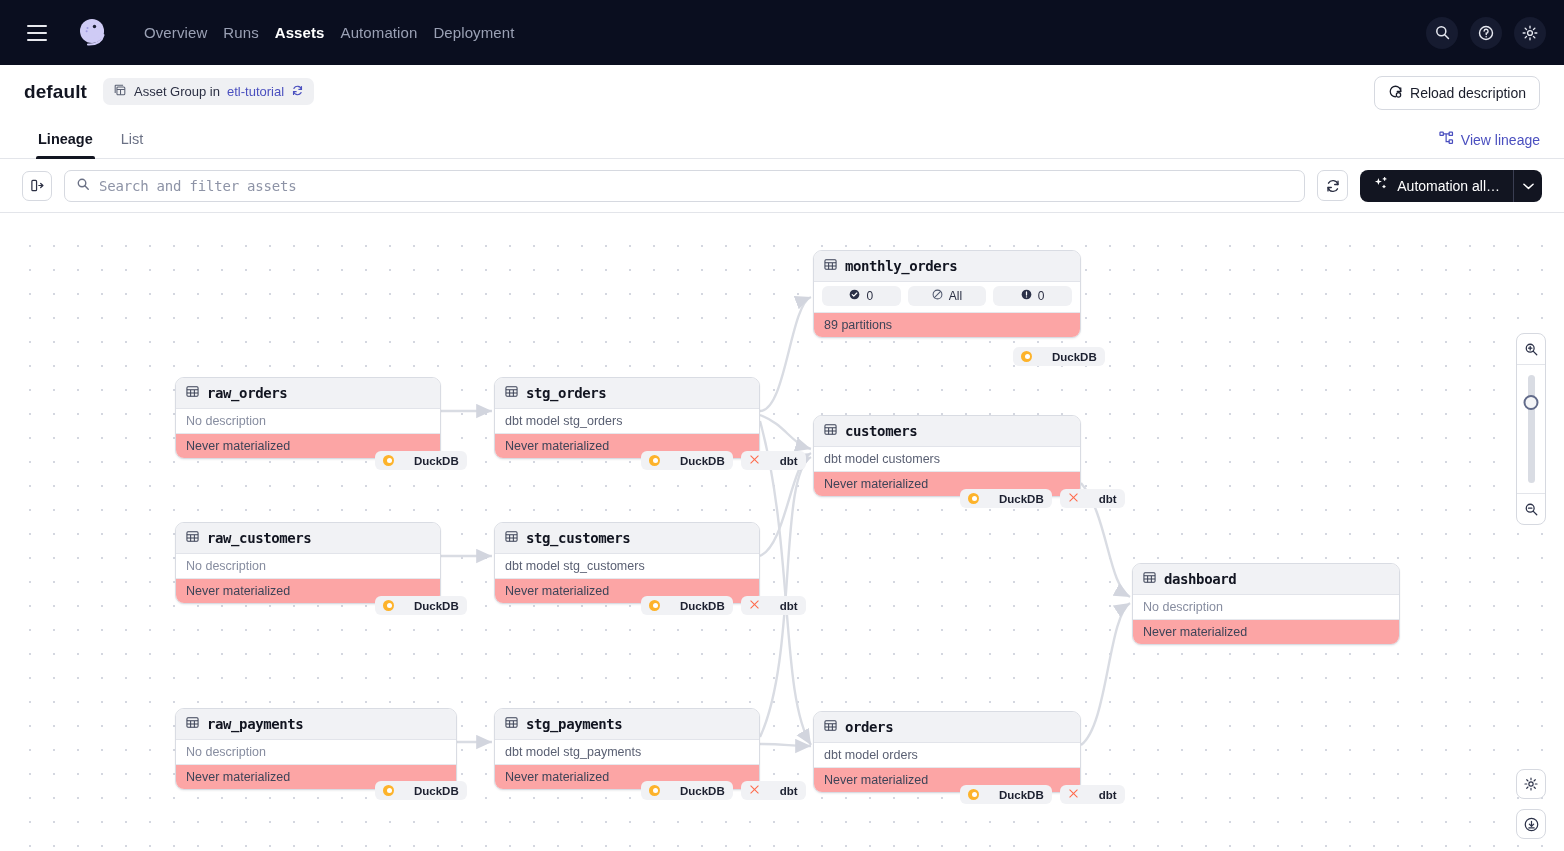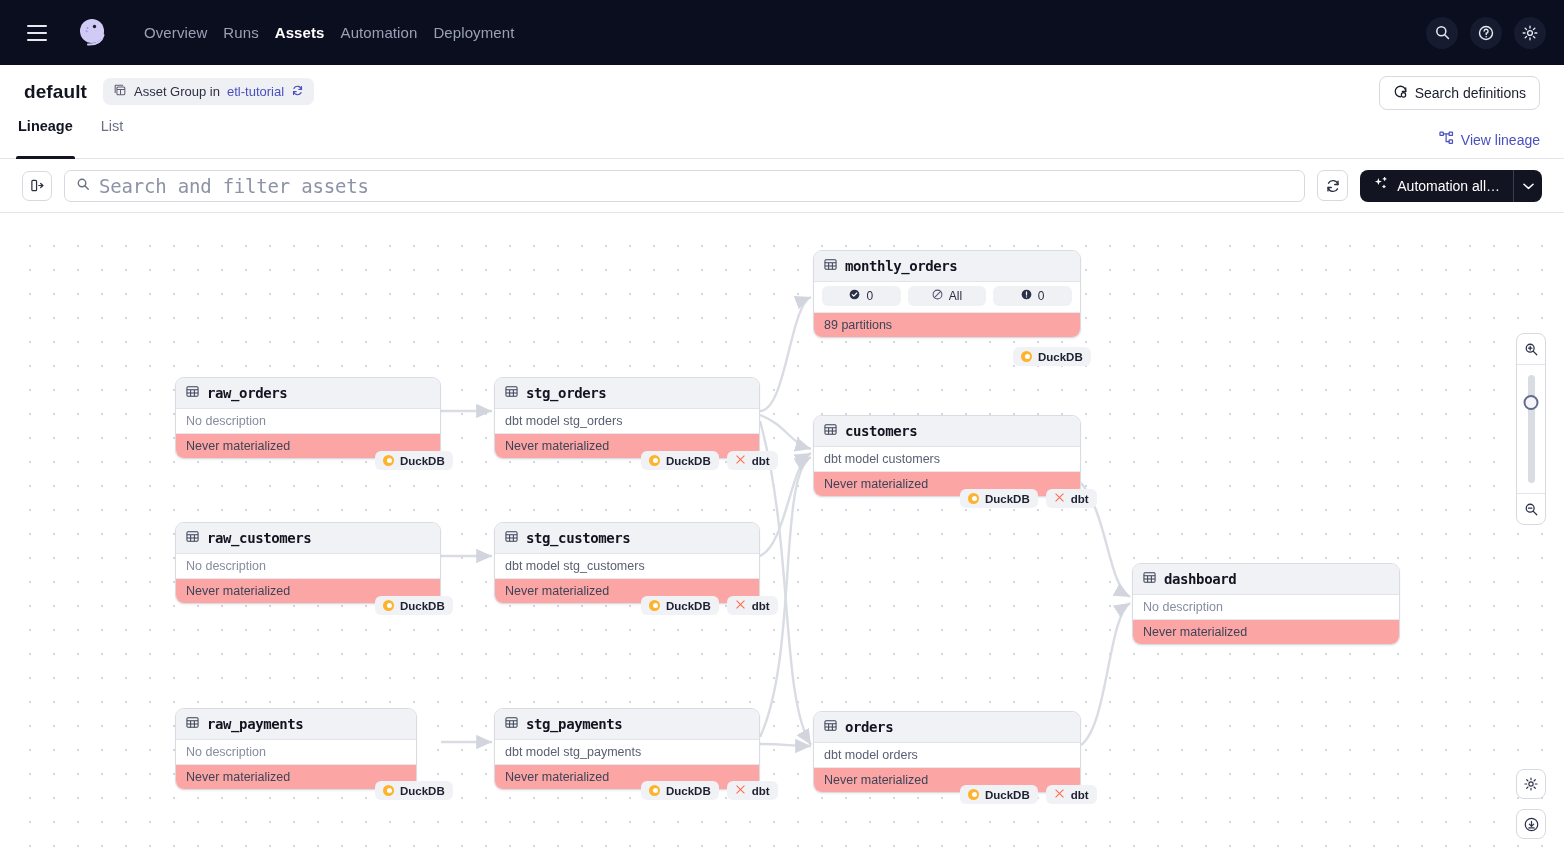--- a/index.html
+++ b/index.html
@@ -34,36 +34,36 @@
   .pagehead { height: 53px; display: flex; align-items: center; padding: 0 24px; position: relative; }
   .pagetitle { font-size: 19px; font-weight: 700; color: #121521; letter-spacing: .1px; }
   .groupchip { display: inline-flex; align-items: center; gap: 7px; margin-left: 16px;
     background: #EFF0F3; border-radius: 7px; padding: 5px 10px; font-size: 13px; color: #2B2F43; cursor: pointer; }
   .groupchip .lnk { color: #4A4FBF; }
   .reloadbtn { position: absolute; right: 24px; top: 11px; display: inline-flex; align-items: center;
     gap: 7px; border: 1px solid #D6D9E0; background: #fff; border-radius: 8px;
     padding: 7px 13px; font-size: 14px; color: #1A1D2B; cursor: pointer; }
 
   
-  .tabsrow { height: 41px; border-bottom: 1px solid #E3E5EA; display: flex; 
-    padding: 0 16px; position: relative; }
+  .tabsrow { height: 41px; border-bottom: 1px solid #E3E5EA; display: flex; align-items: flex-end;
+    padding: 0 36px; position: relative; }
   .tab { font-size: 14.5px; color: #6B7185; padding: 0 2px 11px 2px; margin-right: 24px; cursor: pointer; position: relative; }
   .tab.active { color: #121521; font-weight: 700; }
   .tab.active::after { content:""; position:absolute; left:0; right:0; bottom:-1px; height:3px; background:#121521; border-radius:2px 2px 0 0;}
   .viewlineage { position: absolute; right: 24px; bottom: 10px; display: inline-flex; align-items: center;
     gap: 7px; font-size: 14px; color: #4A4FBF; cursor: pointer; }
 
   
   .toolbar { height: 54px; display: flex; align-items: center; padding: 0 22px; gap: 12px;
     border-bottom: 1px solid #E3E5EA; position: relative; background:#fff; }
   .panelbtn { width: 30px; height: 30px; border: 1px solid #D6D9E0; border-radius: 7px; background:#fff;
     display:flex; align-items:center; justify-content:center; cursor:pointer; flex: none; }
   .searchbox { flex: 1; height: 32px; border: 1px solid #D6D9E0; border-radius: 7px; background:#fff;
     display: flex; align-items: center; gap: 9px; padding: 0 11px; max-width: 1248px; cursor: text; }
-  .searchbox input { border: none; outline: none; flex: 1; font-size: 19px;
+  .searchbox input { border: none; outline: none; flex: 1; font-size: 14px;
     font-family: "DejaVu Sans Mono", monospace; color: #2B2F43; background: transparent; letter-spacing: -.2px; }
   .searchbox input::placeholder { color: #8D93A6; }
   .refreshbtn { width: 31px; height: 31px; border: 1px solid #D6D9E0; border-radius: 7px; background:#fff;
     display:flex; align-items:center; justify-content:center; cursor:pointer; flex:none; }
   .matgroup { display: flex; align-items: stretch; background: #121521; border-radius: 8px;
     height: 32px; overflow: hidden; cursor: pointer; flex: none; }
   .matmain { display: flex; align-items: center; gap: 8px; color: #fff; font-size: 14px; padding: 0 13px; }
   .matsplit { width: 1px; background: #3A3E52; }
   .matcaret { width: 28px; display: flex; align-items: center; justify-content: center; }
 
@@ -87,21 +87,21 @@
   .node .nstatus { padding: 5px 10px; font-size: 12.5px; color: #3E4458; background: #fca5a5;
     border-top: 1px solid #E6E8ED; }
   .node .nchips { display: flex; gap: 7px; padding: 4px 8px 6px 8px; background:#fff; }
   .node .chip { flex: 1; background: #F0F1F4; border-radius: 6px; height: 20px;
     display: flex; align-items: center; justify-content: center; gap: 6px;
     font-size: 12px; color: #2B2F43; }
 
   
   .tagrow { position: absolute; display: flex; gap: 8px; }
   .tag { background: #F1F2F5; border-radius: 6px; height: 19px; padding: 0 8px;
-    display: flex; align-items: center; gap: 6px; font-size: 11.5px; font-weight: 700;
+    display: flex; align-items: center; gap: 20px; font-size: 11.5px; font-weight: 700;
     color: #1C2030; cursor: pointer; }
   .tag .dot { width: 11px; height: 11px; border-radius: 50%; background: #FDB32B;
     display: flex; align-items: center; justify-content: center; }
   .tag .dot::after { content:""; width: 5px; height: 5px; border-radius:50%; background:#fff; margin-left:2px;}
 
   
   .zoomstack { position: absolute; right: 18px; top: 333px; width: 30px;
     border: 1px solid #D6D9E0; border-radius: 8px; background: #fff; overflow: hidden; }
   .zoomstack .zbtn { height: 30px; display: flex; align-items: center; justify-content: center; cursor: pointer; }
   .zoomstack .zsep { height: 1px; background: #E3E5EA; }
@@ -185,21 +185,21 @@
       </span>
     </div>
     <div class="reloadbtn">
       <span>
         <svg width="15" height="15" viewBox="0 0 16 16" fill="none" stroke="#1A1D2B" stroke-width="1.35">
           <path d="M13.6 8A5.6 5.6 0 1 0 8 13.6" stroke-linecap="round"></path>
           <path d="M13.6 4.2V8H9.9" stroke-linecap="round" stroke-linejoin="round"></path>
           <circle cx="11.2" cy="11.6" r="2.3"></circle>
         </svg>
       </span>
-      <span>Search definitions</span>
+      <span>Reload description</span>
     </div>
   </div>
 
   <div class="tabsrow">
     <div class="tab active">Lineage</div>
     <div class="tab">List</div>
     <div class="viewlineage">
       <span>
         <svg width="15" height="14" viewBox="0 0 16 15" fill="none" stroke="#4A4FBF" stroke-width="1.3">
           <rect x="1" y="1.2" width="3.6" height="3.6" rx=".6"></rect>
@@ -469,21 +469,21 @@
               <rect x="1" y="2" width="12" height="10" rx="1.1"></rect>
               <path d="M1 5h12M1 8.5h12M5 5v7M9 5v7"></path>
             </svg>
         </span>
         <span class="ntitle">dashboard</span>
       </div>
       <div class="ndesc muted">No description</div>
       <div class="nstatus">Never materialized</div>
     </div>
 
-    <div class="node" style="left:167px; top:483px; width:242px;">
+    <div class="node" style="left:167px; top:483px; width:282px;">
       <div class="nhead">
         <span>
           <svg width="13" height="13" viewBox="0 0 14 14" fill="none" stroke="#3A4055" stroke-width="1.1">
               <rect x="1" y="2" width="12" height="10" rx="1.1"></rect>
               <path d="M1 5h12M1 8.5h12M5 5v7M9 5v7"></path>
             </svg>
         </span>
         <span class="ntitle">raw_payments</span>
       </div>
       <div class="ndesc muted">No description</div>

